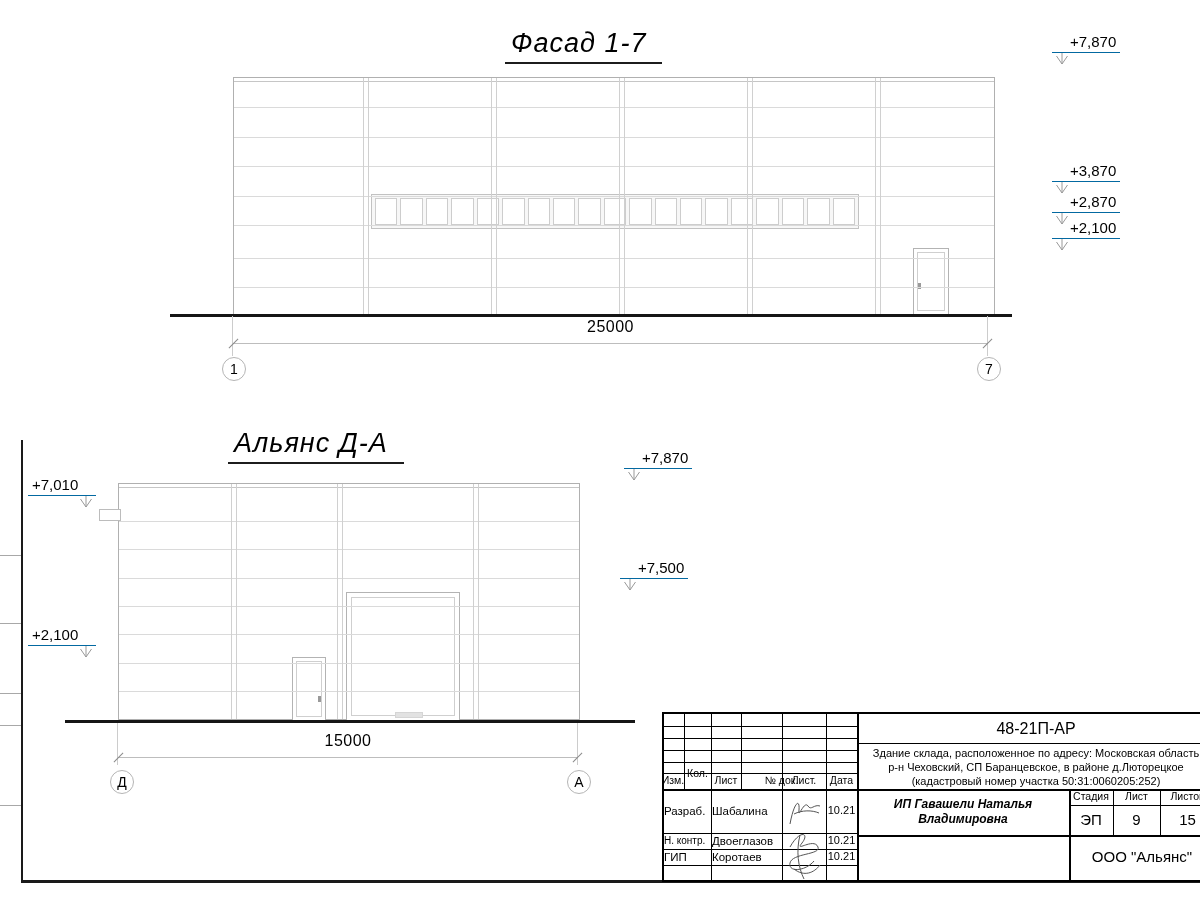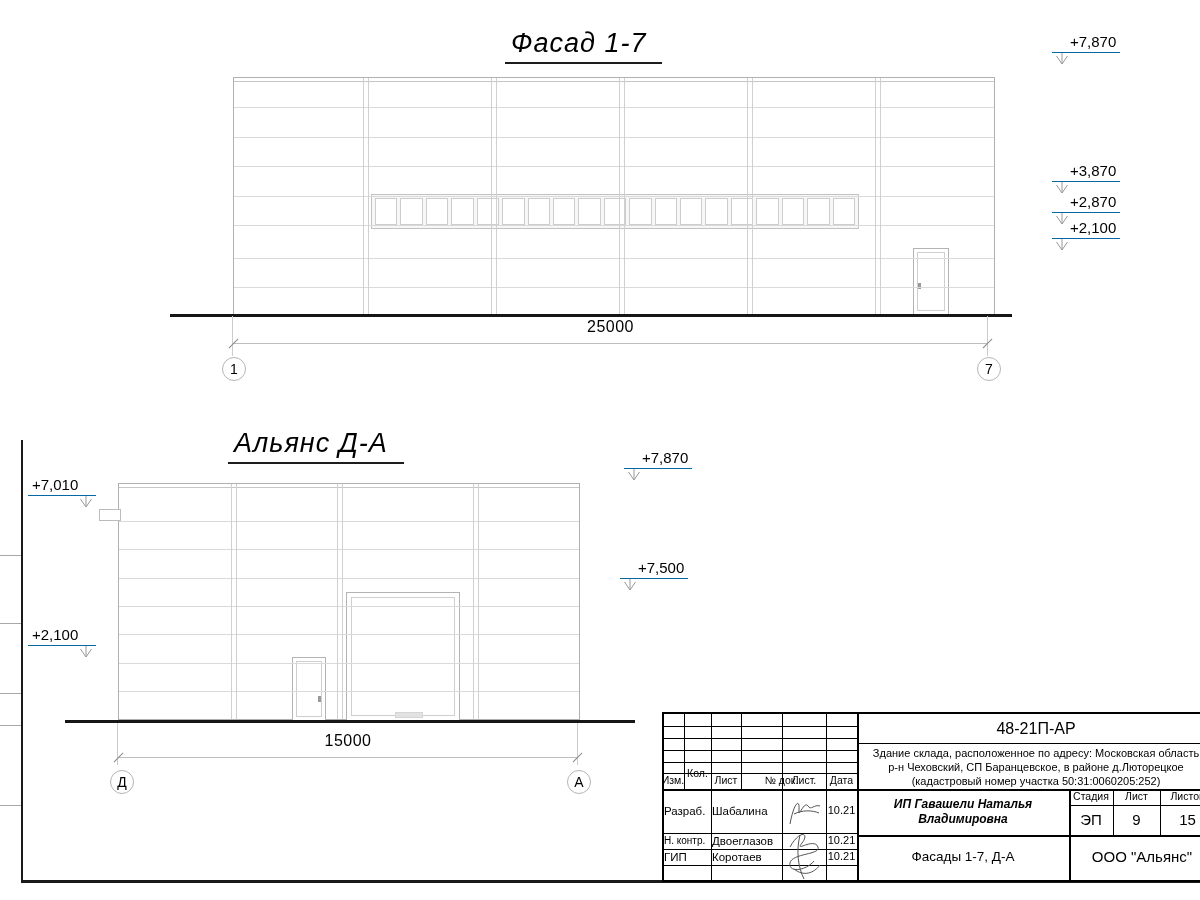--- a/index.html
+++ b/index.html
@@ -266,15 +266,14 @@
   </div>
   <div class="cell it" style="left:197px;top:79px;width:208px;height:42px;font-size:12px;">ИП Гавашели Наталья Владимировна</div>
 
   <div class="cell" style="left:407px;top:77px;width:44px;height:16px;font-size:10.5px;text-align:center;">Стадия</div>
   <div class="cell" style="left:451px;top:77px;width:47px;height:16px;font-size:10.5px;">Лист</div>
   <div class="cell" style="left:498px;top:77px;width:55px;height:16px;font-size:10.5px;">Листов</div>
   <div class="cell" style="left:407px;top:93px;width:44px;height:30px;font-size:15px;">ЭП</div>
   <div class="cell" style="left:451px;top:93px;width:47px;height:30px;font-size:15px;">9</div>
   <div class="cell" style="left:498px;top:93px;width:55px;height:30px;font-size:15px;">15</div>
 
-  <div class="cell" style="left:197px;top:123px;width:208px;height:45px;font-size:13.5px;">Фасады 1-7, Д-А</div>
   <div class="cell" style="left:407px;top:123px;width:146px;height:45px;font-size:15px;">ООО "Альянс"</div>
 </div>
 
 </body></html>

